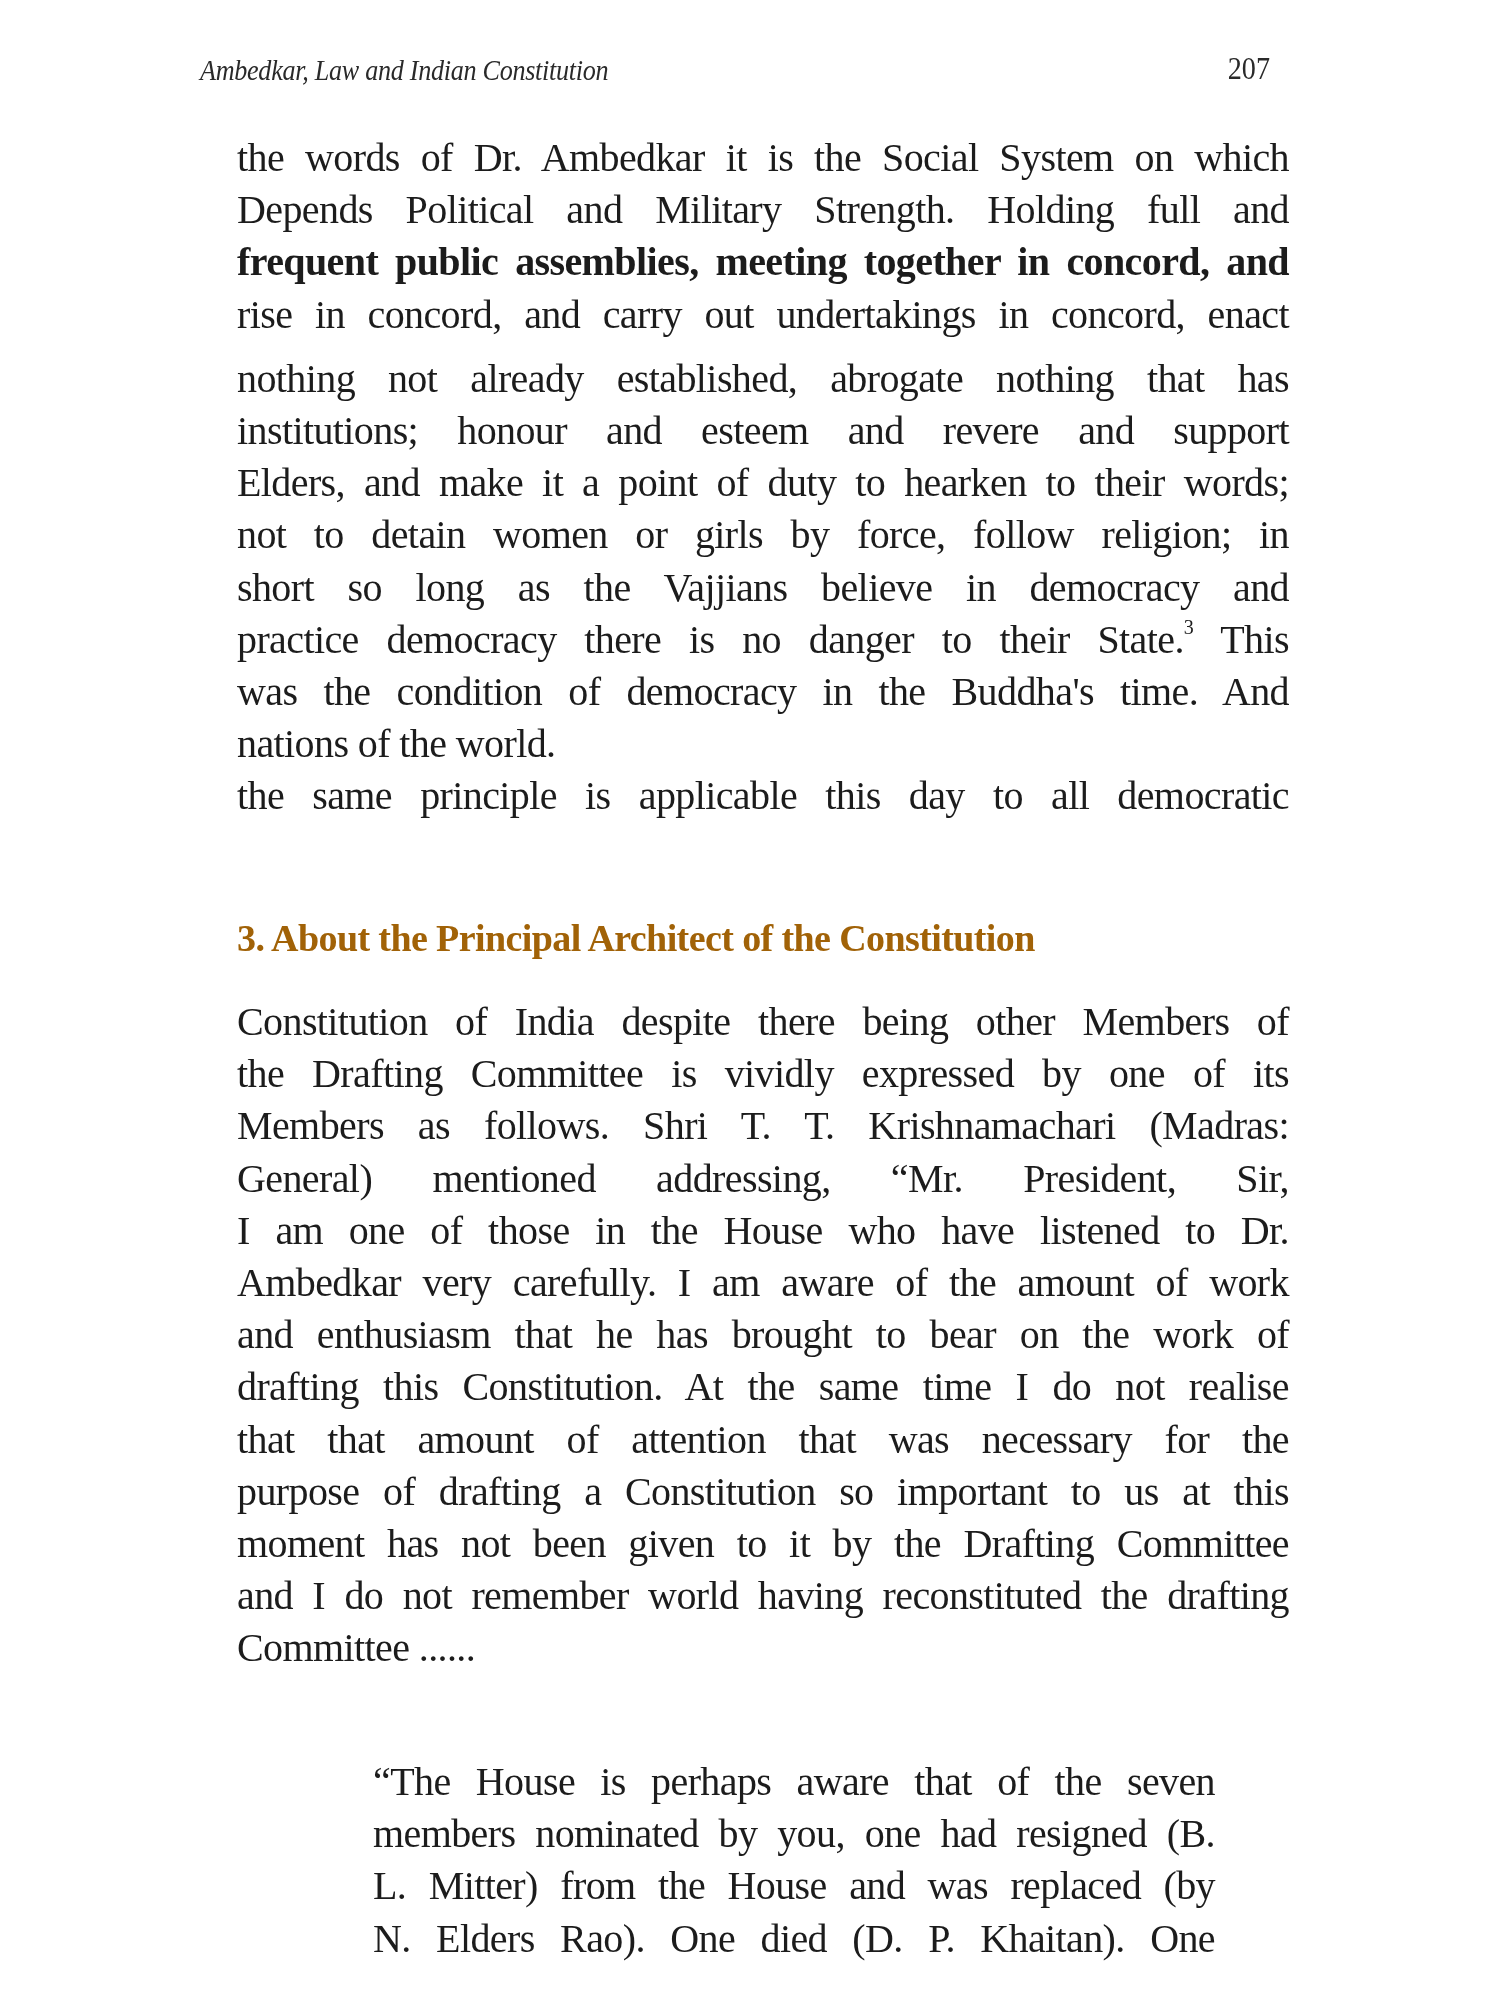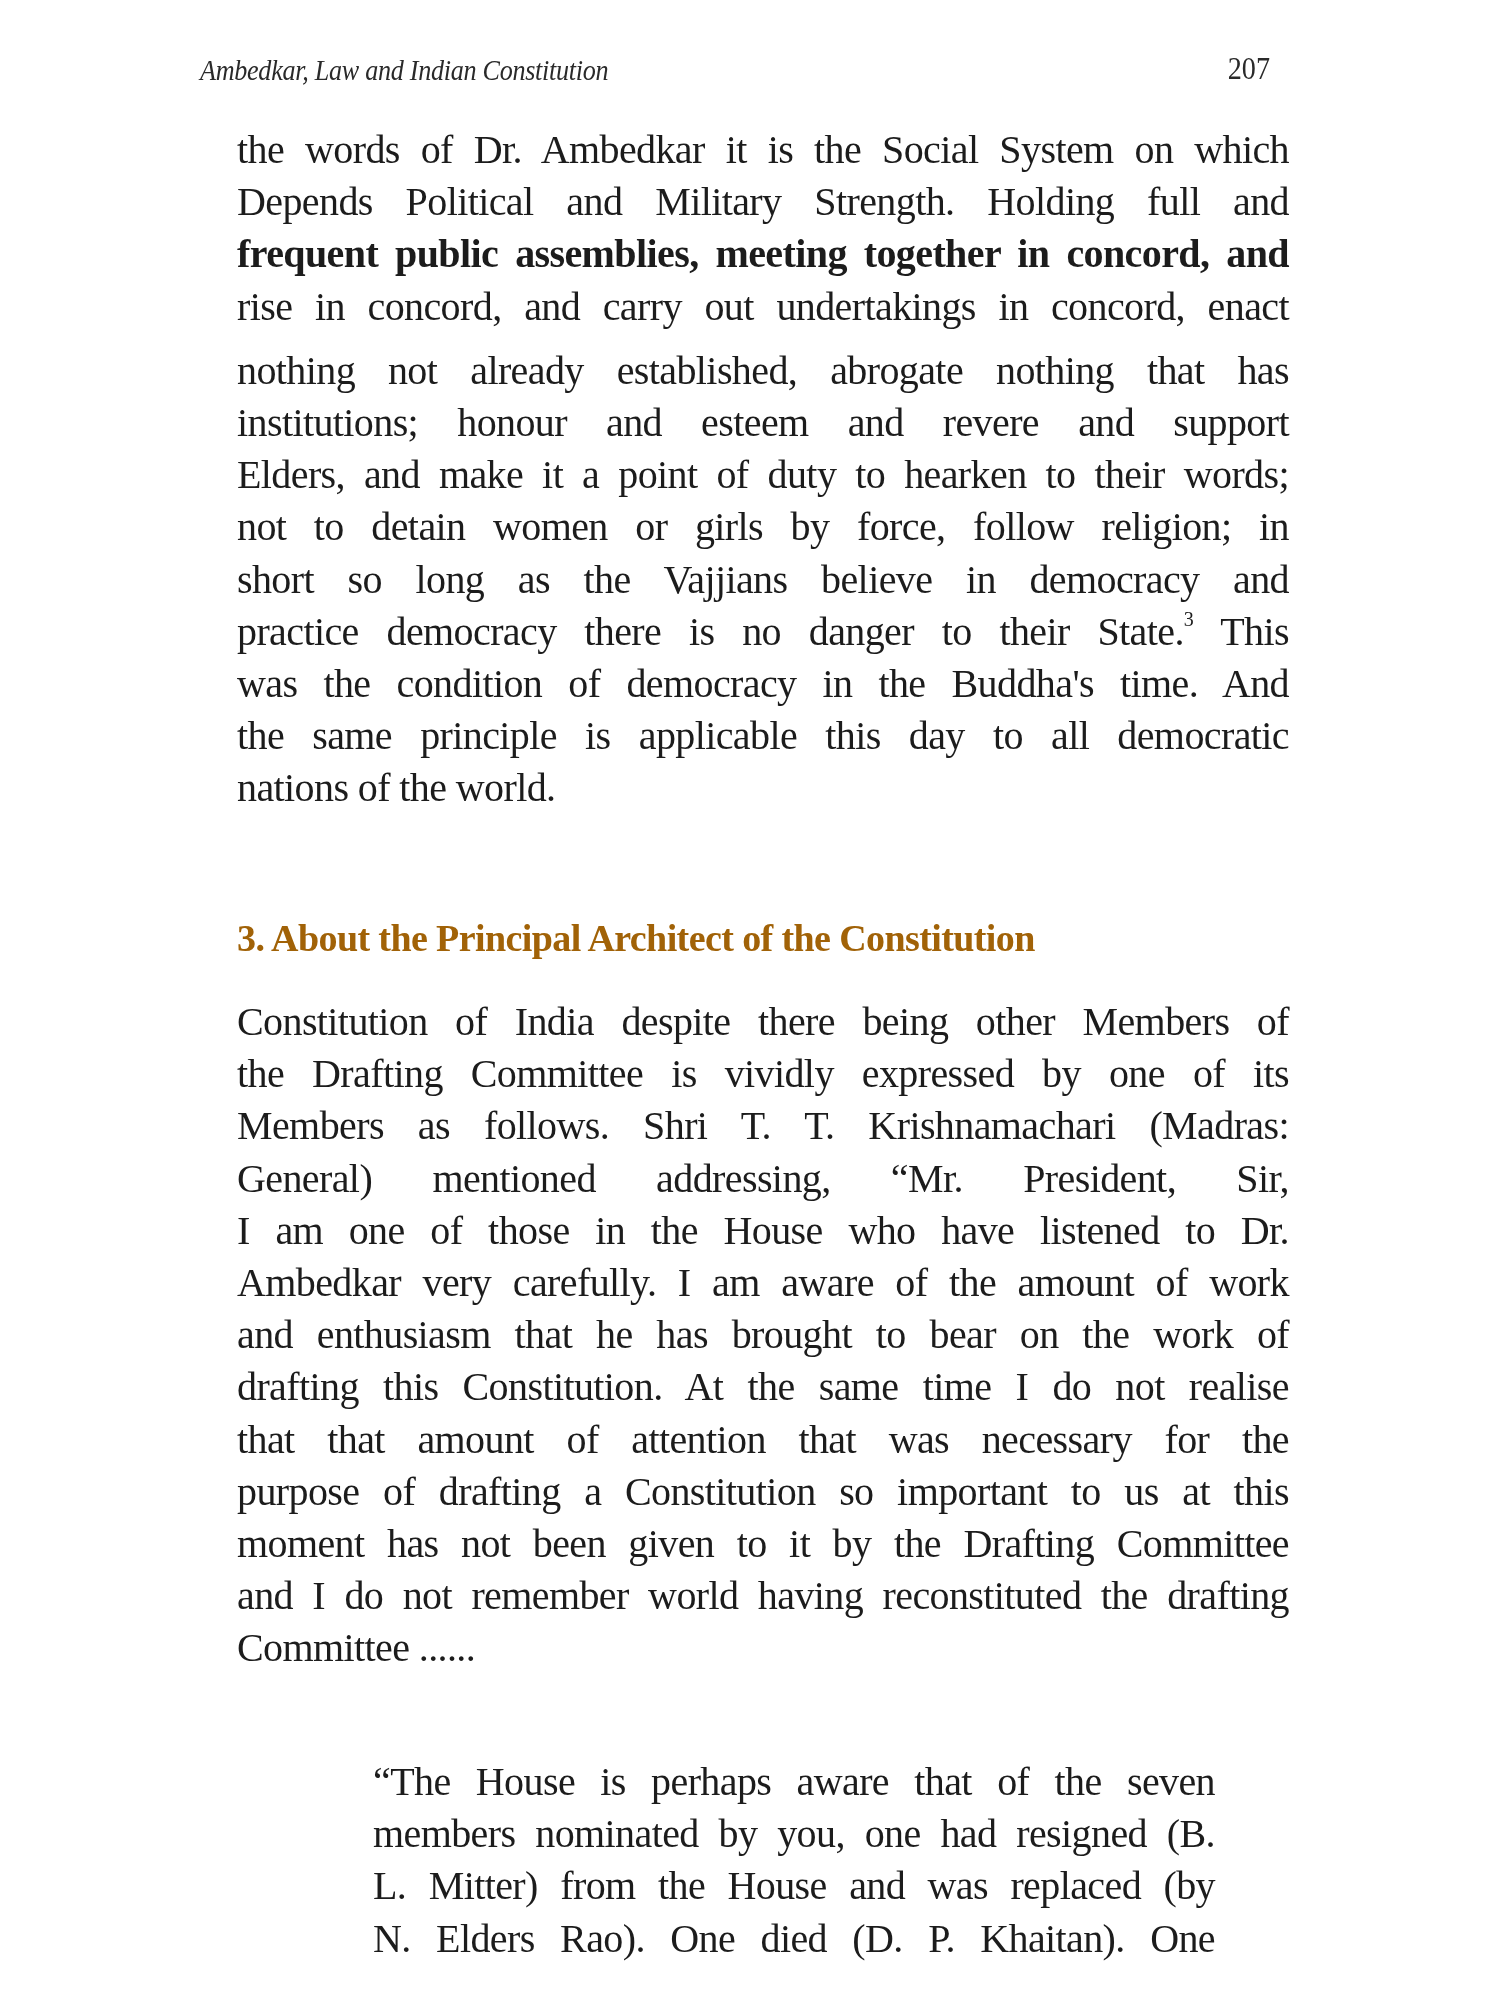--- a/index.html
+++ b/index.html
@@ -62,21 +62,21 @@
       text-align: justify;
       text-align-last: justify;
       letter-spacing: -0.6px;
     }
     .line.last {
       text-align-last: left;
     }
     .line.indent {
       padding-left: 64px;
     }
-    #para1 { top: 124px; }
+    #para1 { top: 132px; }
     #heading {
       position: absolute;
       left: 237px;
       top: 916px;
       font-weight: bold;
       font-size: 38px;
       letter-spacing: -0.6px;
       white-space: nowrap;
       color: #a16207;
     }
@@ -109,22 +109,22 @@
     <span class="line" style="word-spacing: 0px;">Depends Political and Military Strength. Holding full and</span>
     <span class="line" style="word-spacing: 0px; font-weight: bold;">frequent public assemblies, meeting together in concord, and</span>
     <span class="line" style="word-spacing: 0px;">rise in concord, and carry out undertakings in concord, enact</span>
     <span class="line" style="word-spacing: 0px; margin-top: 12px;">nothing not already established, abrogate nothing that has</span>
     <span class="line" style="word-spacing: 0px;">institutions; honour and esteem and revere and support</span>
     <span class="line" style="word-spacing: 0px;">Elders, and make it a point of duty to hearken to their words;</span>
     <span class="line" style="word-spacing: 0px;">not to detain women or girls by force, follow religion; in</span>
     <span class="line" style="word-spacing: 0px;">short so long as the Vajjians believe in democracy and</span>
     <span class="line" style="word-spacing: 0px;"><span>practice democracy there is no danger to their State.</span><sup class="fn">3</sup><span> This</span></span>
     <span class="line" style="word-spacing: 0px;">was the condition of democracy in the Buddha's time. And</span>
+    <span class="line last">nations of the world.</span>
     <span class="line" style="word-spacing: 0px;">the same principle is applicable this day to all democratic</span>
-    <span class="line last">nations of the world.</span>
   </div>
 
   <div id="heading">3. About the Principal Architect of the Constitution</div>
 
   <div class="block" id="para2">
     <span class="line" style="word-spacing: 0px;">Constitution of India despite there being other Members of</span>
     <span class="line" style="word-spacing: 0px;">the Drafting Committee is vividly expressed by one of its</span>
     <span class="line" style="word-spacing: 0px;">Members as follows. Shri T. T. Krishnamachari (Madras:</span>
     <span class="line" style="word-spacing: 0px;">General) mentioned addressing, “Mr. President, Sir,</span>
     <span class="line" style="word-spacing: 0px;">I am one of those in the House who have listened to Dr.</span>

